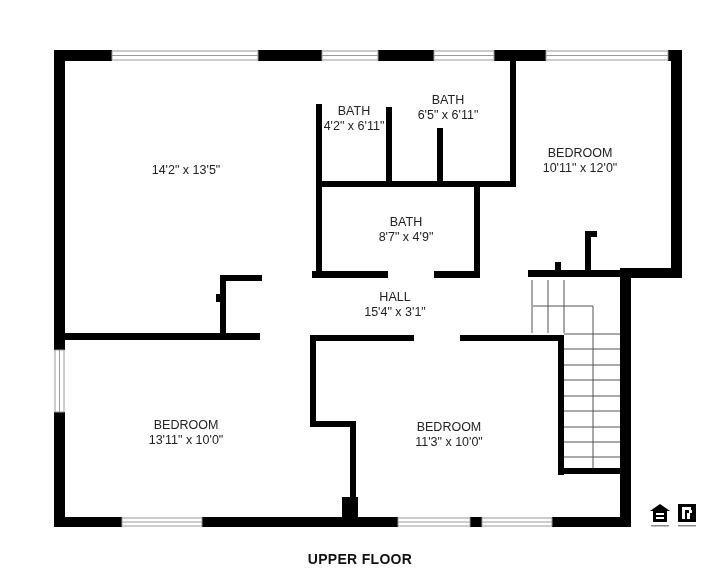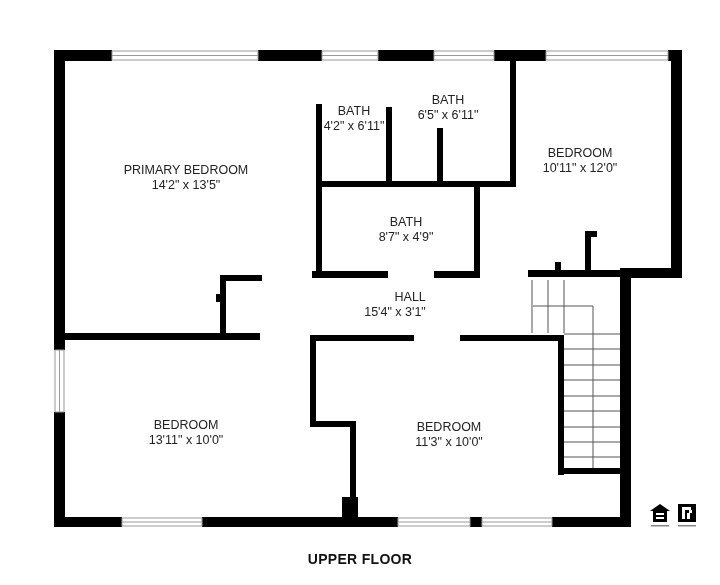--- a/index.html
+++ b/index.html
@@ -140,40 +140,39 @@
     <line x1="564" y1="380" x2="620" y2="380"></line>
     <line x1="564" y1="396" x2="620" y2="396"></line>
     <line x1="564" y1="411" x2="620" y2="411"></line>
     <line x1="564" y1="427" x2="620" y2="427"></line>
     <line x1="564" y1="442" x2="620" y2="442"></line>
     <line x1="564" y1="457" x2="620" y2="457"></line>
   </g>
 </svg>
 
 <div class="room-label" style="left:186px; top:163px;">
-  <span>PRIMARY BEDROOM</span>
   <span>14'2" x 13'5"</span>
 </div>
 <div class="room-label" style="left:354px; top:104px;">
   <span>BATH</span>
   <span>4'2" x 6'11"</span>
 </div>
 <div class="room-label" style="left:448px; top:93px;">
   <span>BATH</span>
   <span>6'5" x 6'11"</span>
 </div>
 <div class="room-label" style="left:580px; top:146px;">
   <span>BEDROOM</span>
   <span>10'11" x 12'0"</span>
 </div>
 <div class="room-label" style="left:406px; top:215px;">
   <span>BATH</span>
   <span>8'7" x 4'9"</span>
 </div>
-<div class="room-label" style="left:395px; top:290px;text-align:right;">
+<div class="room-label" style="left:395px; top:290px;">
   <span>HALL</span>
   <span>15'4" x 3'1"</span>
 </div>
 <div class="room-label" style="left:186px; top:418px;">
   <span>BEDROOM</span>
   <span>13'11" x 10'0"</span>
 </div>
 <div class="room-label" style="left:449px; top:420px;">
   <span>BEDROOM</span>
   <span>11'3" x 10'0"</span>

